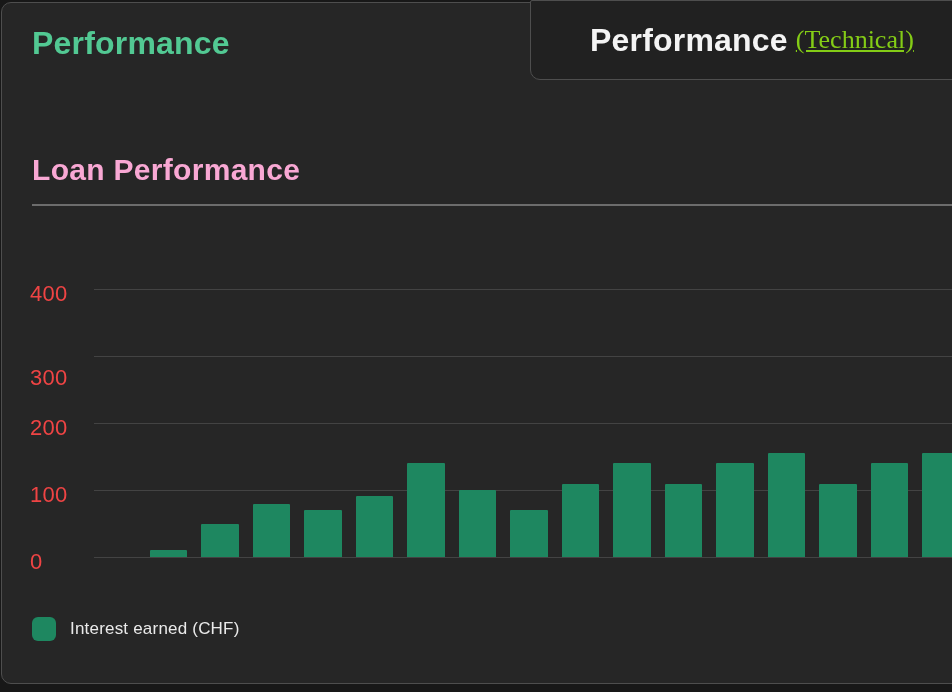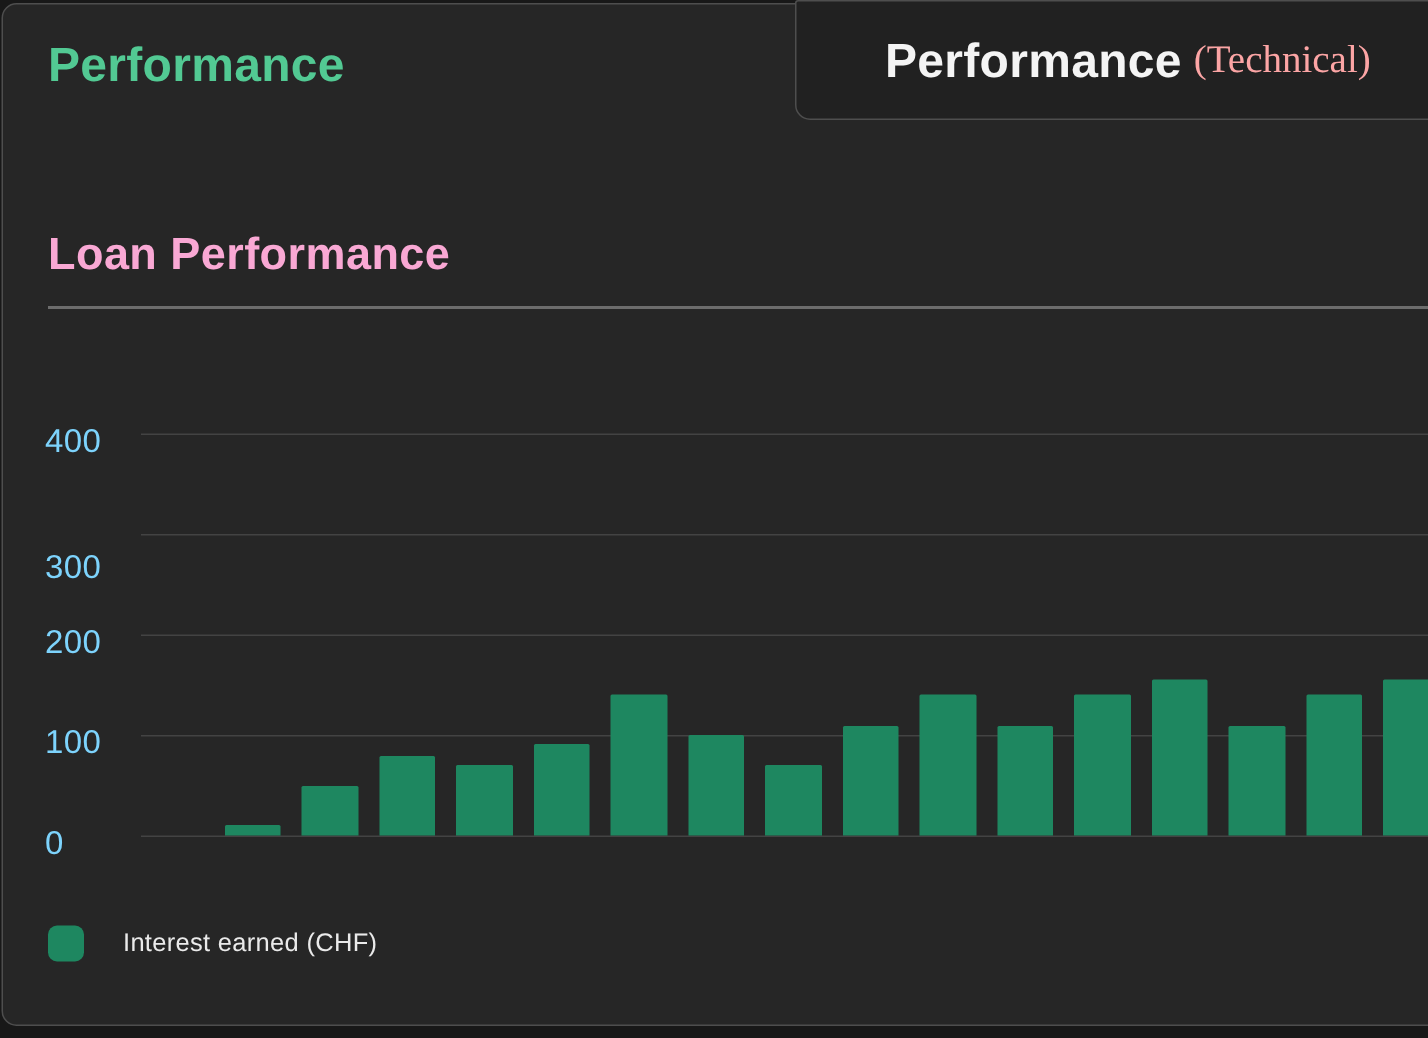--- a/index.html
+++ b/index.html
@@ -53,21 +53,21 @@
   }
   .tab-paren {
     font-family: "Liberation Serif", serif;
     font-size: 26px;
     font-weight: normal;
     margin-left: 8px;
   }
   .tab-active-wrap .tab-main,
   .tab-active-wrap .tab-paren { color: #52C993; }
   .tab-inactive .tab-main  { color: #F4F4F4; }
-  .tab-inactive .tab-paren { color: #fca5a5; }
+  .tab-inactive .tab-paren { color: #84cc16; text-decoration: underline; }
 
   .heading {
     position: absolute;
     left: 30px; top: 150px;
     font-size: 30px;
     font-weight: 600;
     letter-spacing: 0.3px;
     color: #f9a8d4;
     z-index: 2;
   }
@@ -91,42 +91,42 @@
     left: 92px;
     width: 860px; height: 1px;
     background: #434343;
   }
   .ytick {
     position: absolute;
     left: 28px;
     width: 60px;
     font-size: 22px;
     line-height: 22px;
-    color: #7dd3fc;
+    color: #ef4444;
     letter-spacing: 0.3px;
   }
   .bars {
     position: absolute;
     left: 92px; top: 0;
     width: 860px; height: 267.5px;
   }
   .bar {
     position: absolute;
     bottom: 0;
     width: 37.5px;
     border-radius: 1px 1px 0 0;
   }
 
   
   .legend {
     position: absolute;
     left: 30px; top: 614px;
     display: flex;
     align-items: center;
-    gap: 26px;
+    gap: 14px;
     z-index: 2;
   }
   .legend-swatch {
     width: 24px; height: 24px;
     border-radius: 6px;
   }
   .legend-label {
     font-size: 17px;
     letter-spacing: 0.2px;
     color: #EAEAEA;

